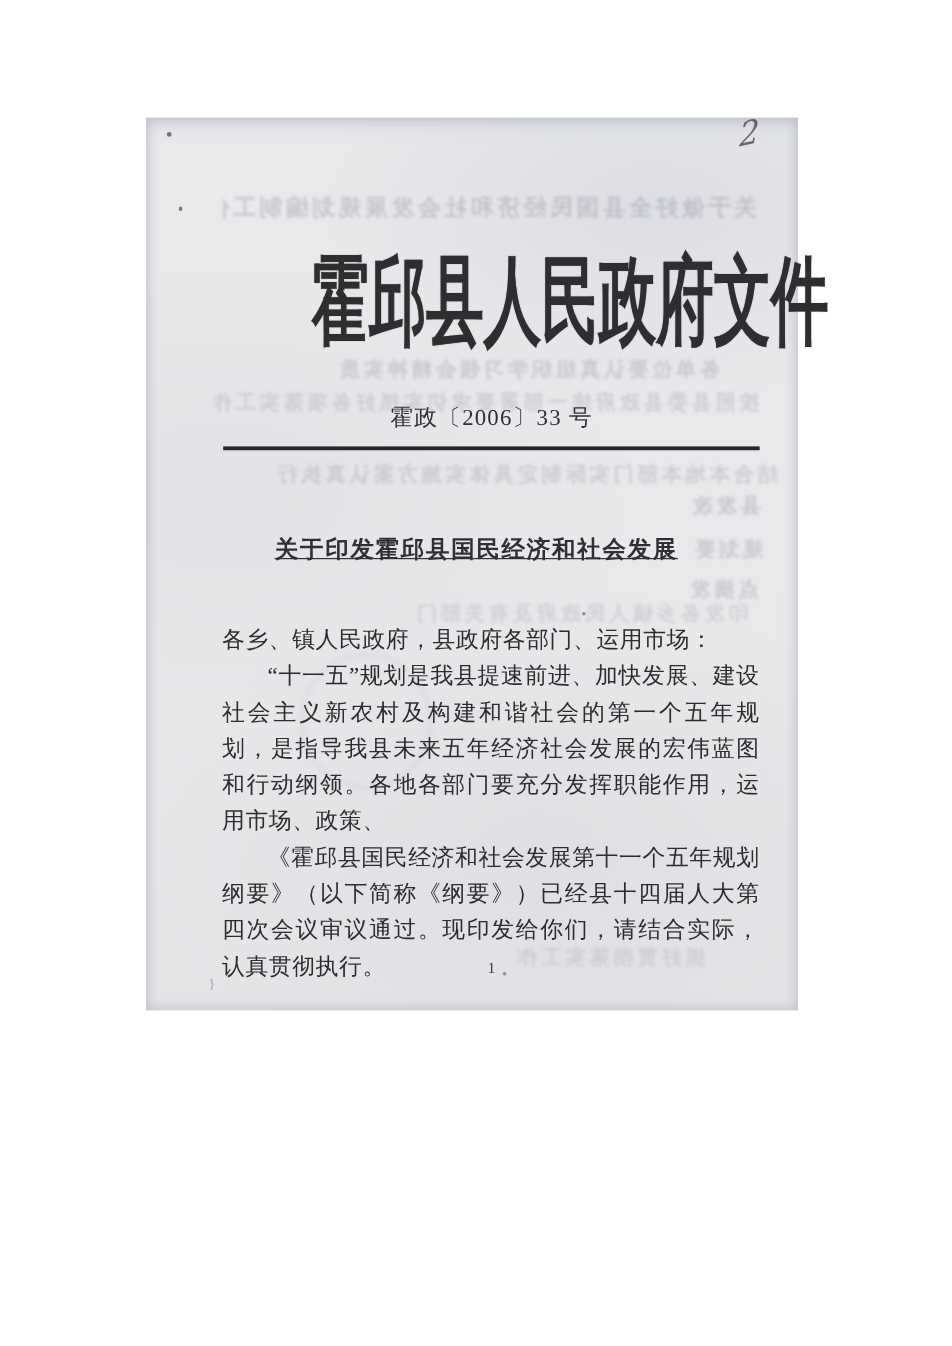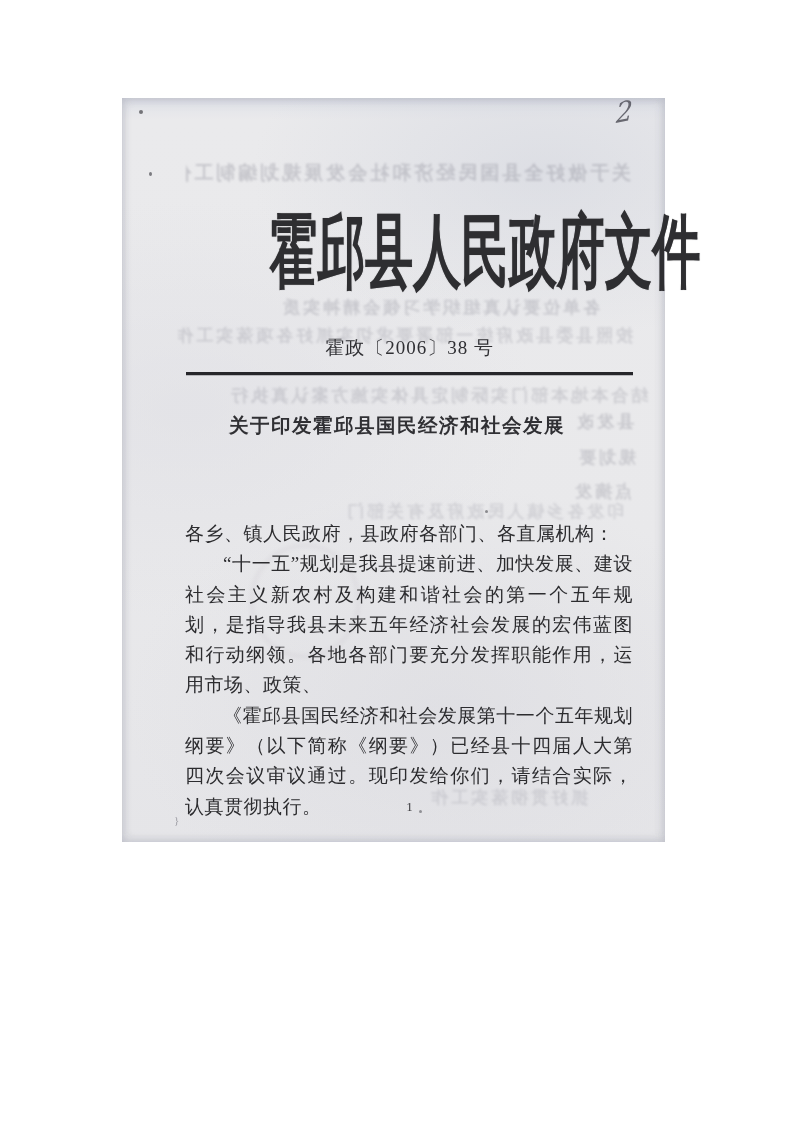--- a/index.html
+++ b/index.html
@@ -16,31 +16,31 @@
       inset 0 3px 10px rgba(150,155,172,.28),
       inset -3px 0 10px rgba(168,170,182,.20),
       inset 3px 0 8px rgba(178,180,190,.18),
       inset 0 -3px 8px rgba(168,170,182,.18);
   }
   
   .hand-mark{position:absolute;left:494px;top:-2px;font-size:27px;color:#53535c;
     font-style:italic;font-family:"DejaVu Serif",serif;
     transform:rotate(-12deg) skewX(-14deg);opacity:.85;}
   
-  .org-title-wrap{position:absolute;left:21px;right:-16px;top:100px;text-align:center;}
+  .org-title-wrap{position:absolute;left:11px;right:-16px;top:100px;text-align:center;}
   .org-title{display:inline-block;white-space:nowrap;font-weight:bold;font-size:76px;
     color:#2e2e31;letter-spacing:0;
     transform:scale(0.63,1.06);transform-origin:center top;
     text-shadow:0 0 1px rgba(46,46,49,.6);}
   .doc-number{position:absolute;left:64px;width:447px;top:237px;text-align:center;
     font-size:19px;color:#2f2f33;letter-spacing:1px;}
   .rule{position:absolute;left:64px;top:274px;width:447px;height:3px;background:#26262a;
     box-shadow:0 1px 0 rgba(38,38,42,.25);}
-  .notice-title{position:absolute;left:40px;width:470px;top:309px;text-align:center;
-    font-weight:bold;font-size:19.5px;line-height:37px;color:#303034;letter-spacing:1.5px;}
+  .notice-title{position:absolute;left:40px;width:470px;top:342px;text-align:center;
+    font-weight:bold;font-size:19.5px;line-height:37px;color:#303034;letter-spacing:1.5px;text-decoration:underline;}
   .body-text{position:absolute;left:63px;top:421px;width:448px;font-size:19px;
     line-height:30.3px;color:#2c2c2f;text-align:justify;letter-spacing:.5px;}
   .body-text p{margin:0;}
   .body-text .para{text-indent:2em;}
   .page-number{position:absolute;left:64px;width:447px;top:701px;text-align:center;
     font-size:13px;color:#3a3a3e;}
   
   .ghost{position:absolute;color:#83838f;opacity:.30;filter:blur(1.3px);
     transform:scaleX(-1);white-space:nowrap;overflow:hidden;font-weight:bold;
     font-size:17px;letter-spacing:3px;pointer-events:none;}
@@ -83,28 +83,28 @@
     <div class="speck sp2"></div>
     <div class="speck sp3"></div>
     <div class="speck sp4"></div>
     <div class="curl-mark">}</div>
 
     <div class="hand-mark">2</div>
 
     <div class="org-title-wrap">
       <div class="org-title">霍邱县人民政府文件</div>
     </div>
-    <div class="doc-number">霍政〔2006〕38 号</div>
+    <div class="doc-number">霍政〔2006〕33 号</div>
     <div class="rule"></div>
 
     <div class="notice-title">
       <div>关于印发霍邱县国民经济和社会发展</div>
     </div>
 
     <div class="body-text">
-      <p class="salutation">各乡、镇人民政府，县政府各部门、各直属机构：</p>
+      <p class="salutation">各乡、镇人民政府，县政府各部门、运用市场：</p>
       <p class="para">“十一五”规划是我县提速前进、加快发展、建设社会主义新农村及构建和谐社会的第一个五年规划，是指导我县未来五年经济社会发展的宏伟蓝图和行动纲领。各地各部门要充分发挥职能作用，运用市场、政策、</p>
       <p class="para">《霍邱县国民经济和社会发展第十一个五年规划纲要》（以下简称《纲要》）已经县十四届人大第四次会议审议通过。现印发给你们，请结合实际，认真贯彻执行。</p>
     </div>
 
     <div class="page-number">1</div>
   </div>
 </div>
 
 </body></html>

